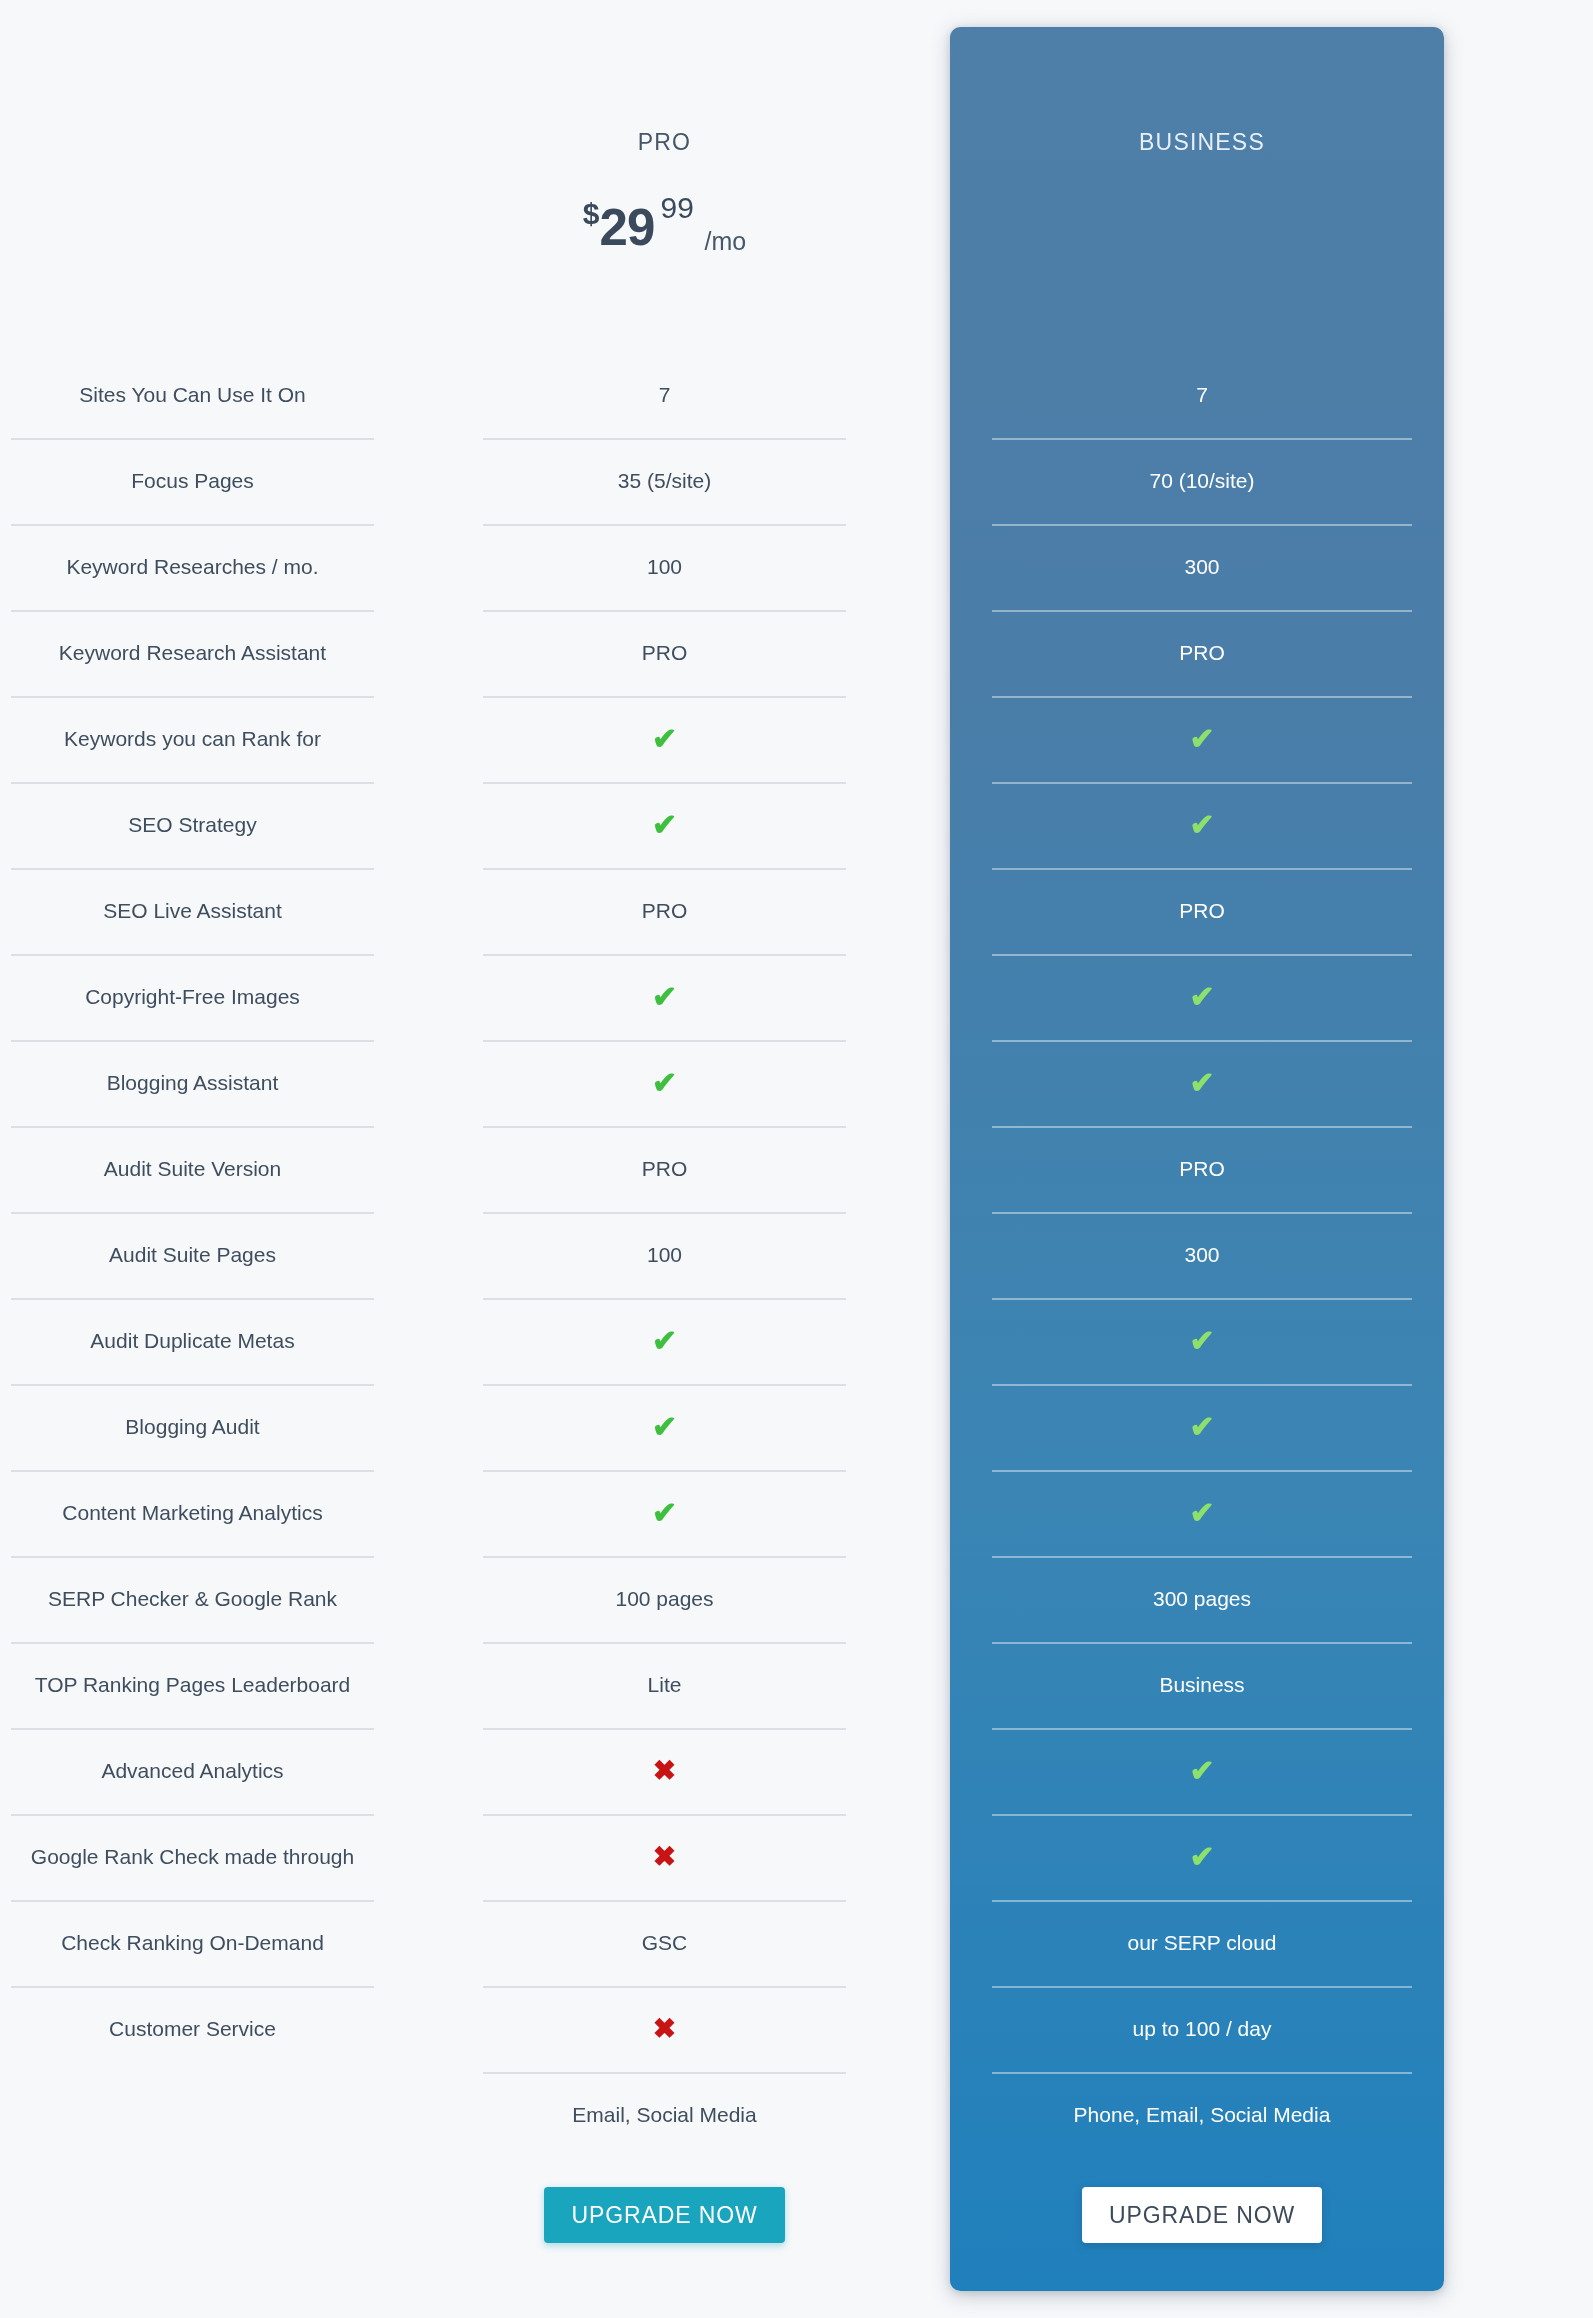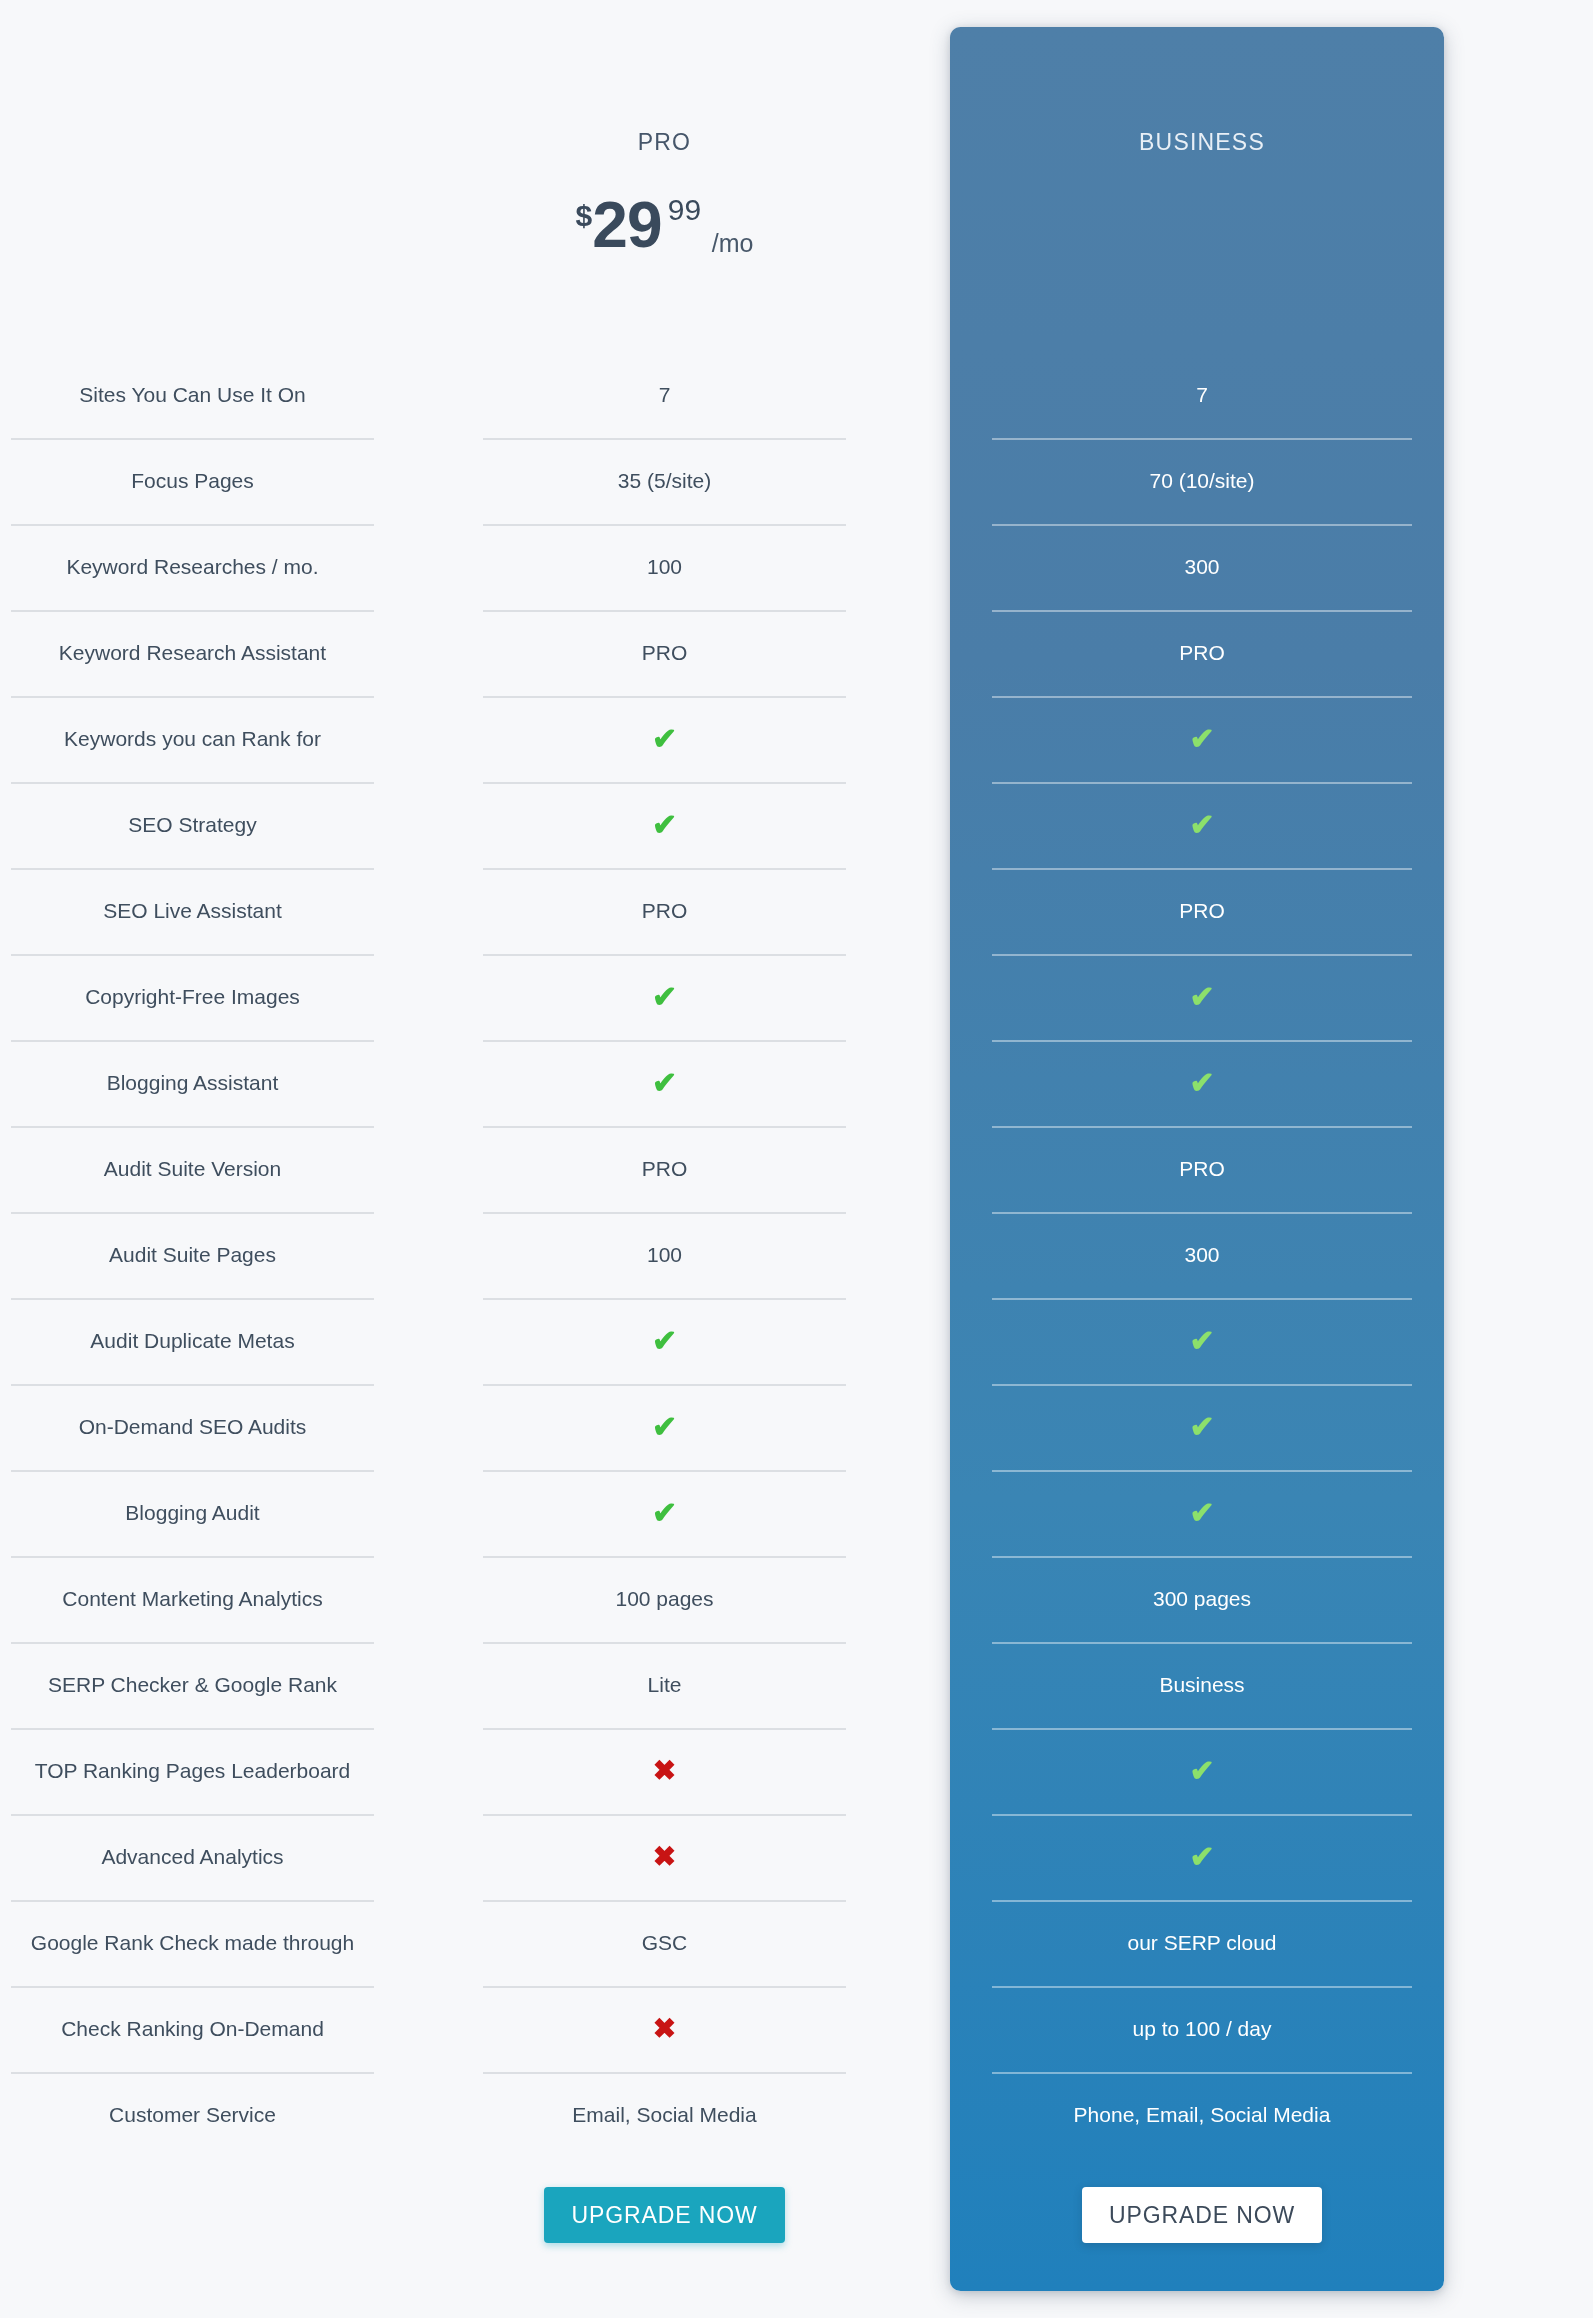--- a/index.html
+++ b/index.html
@@ -45,21 +45,21 @@
     position:absolute; left:0; right:0; top:193px;
     text-align:center;
     white-space:nowrap;
     line-height:1;
   }
   .cur{
     font-size:30px; font-weight:700; color:#3a4a5c;
     vertical-align:21px;
   }
   .amt{
-    font-size:64px; font-weight:700; color:#3a4a5c;
+    font-size:51px; font-weight:700; color:#3a4a5c;
     letter-spacing:-0.8px;
   }
   .cents{
     font-size:30px; font-weight:400; color:#3a4a5c;
     vertical-align:27px; margin-left:6px;
   }
   .per{
     font-size:25px; font-weight:400; color:#48586a;
     vertical-align:-4.5px; margin-left:10.6px;margin-top:32px;
   }
@@ -187,23 +187,20 @@
         <div class="row">
           <span class="cell-text">Audit Suite Version</span>
         </div>
         <div class="row">
           <span class="cell-text">Audit Suite Pages</span>
         </div>
         <div class="row">
           <span class="cell-text">Audit Duplicate Metas</span>
         </div>
         <div class="row">
-          <span class="cell-text">On-Demand SEO Audits</span>
-        </div>
-        <div class="row">
           <span class="cell-text">Blogging Audit</span>
         </div>
         <div class="row">
           <span class="cell-text">Content Marketing Analytics</span>
         </div>
         <div class="row">
           <span class="cell-text">SERP Checker &amp; Google Rank</span>
         </div>
         <div class="row">
           <span class="cell-text">TOP Ranking Pages Leaderboard</span>

